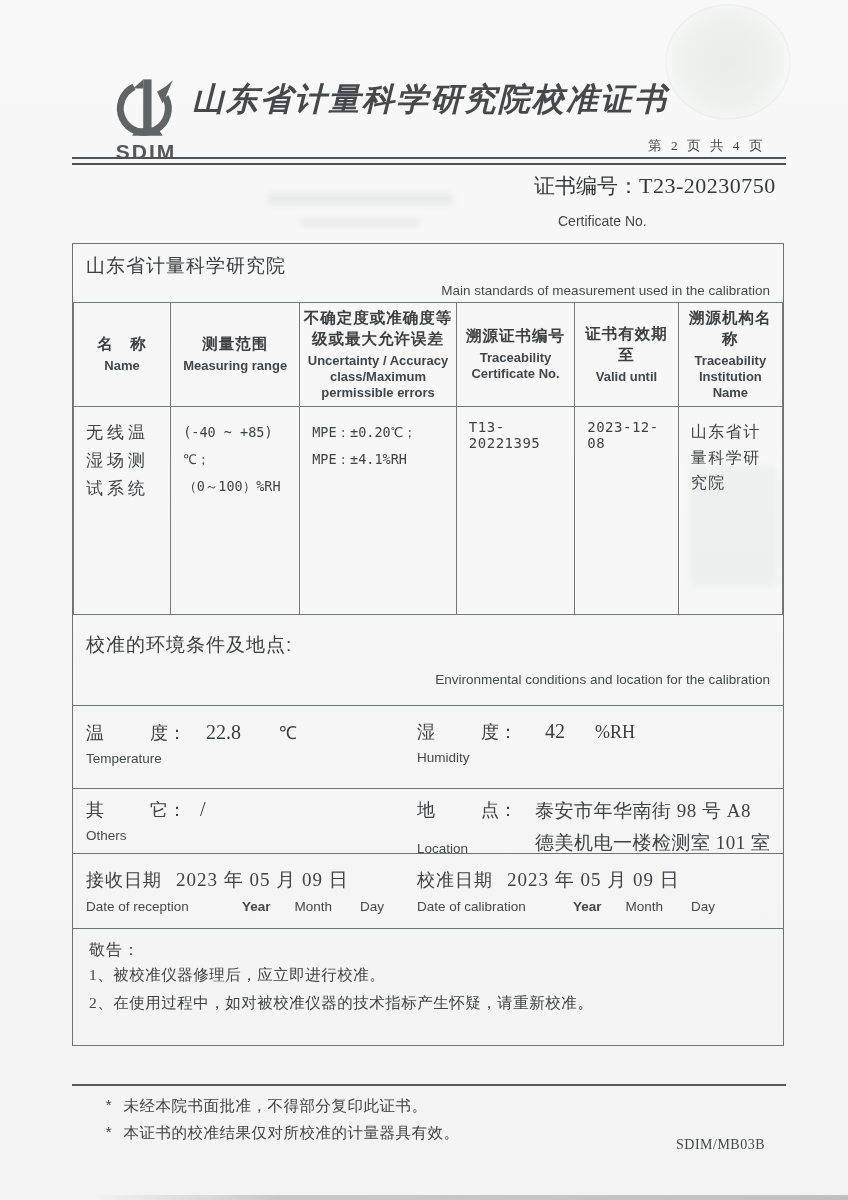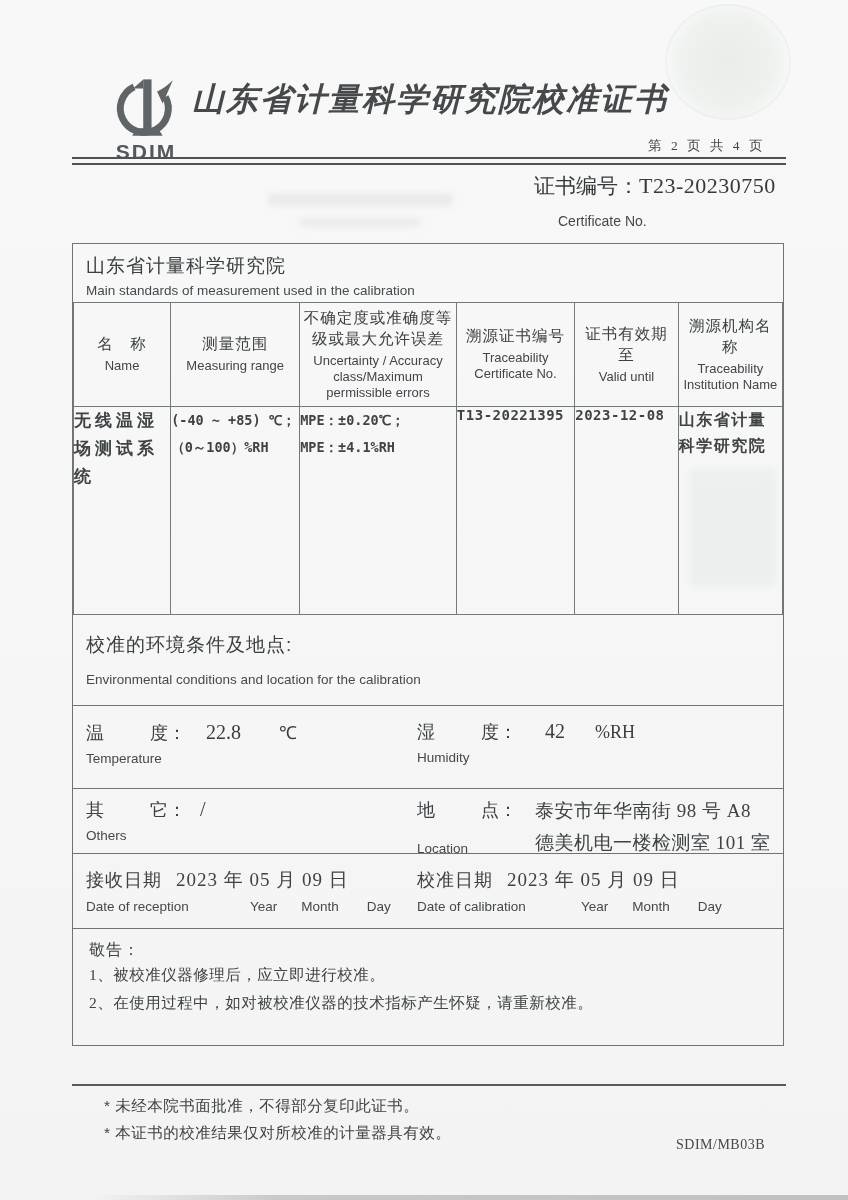--- a/index.html
+++ b/index.html
@@ -34,31 +34,31 @@
   .g1 { left:268px; top:193px; width:185px; height:13px; }
   .g2 { left:300px; top:218px; width:120px; height:9px; }
   .g3 { left:690px; top:468px; width:86px; height:118px; background:rgba(140,165,148,.08); }
   .scan-edge-bottom { position:absolute; left:90px; right:0; bottom:0; height:5px;
     background:linear-gradient(90deg, rgba(150,152,150,0) 0%, rgba(148,150,148,.45) 25%, rgba(140,142,140,.5) 100%); }
 
   
   .frame { position:absolute; left:72px; top:243px; width:712px; height:803px;
     border:1.5px solid #6e7375; box-sizing:border-box; display:flex; flex-direction:column; }
   .sec-title-cn { font-size:19px; letter-spacing:1px; color:#3c4043; }
-  .sec-title-en { font-size:13.5px; color:#464a4d; }
+  .sec-title-en { font-size:13.5px; color:#464a4d;text-align:right; }
 
   .sec-standards-title { height:58px; box-sizing:border-box; padding:9px 13px 0; }
   .sec-standards-title .sec-title-en { margin-top:4px; }
 
   .table-wrap { height:315px; overflow:hidden; }
   table.std-table { width:100%; border-collapse:collapse; table-layout:fixed; }
-  .std-table th, .std-table td { border:1px solid #74797b; padding:0;font-weight:bold; }
+  .std-table th, .std-table td { border:1px solid #74797b; padding:12px; }
   .std-table tr.hdr { height:104px; }
   .std-table tr.data { height:208px; }
-  .std-table th { font-weight:normal; vertical-align:middle; padding:4px 3px; }
+  .std-table th { font-weight:bold; vertical-align:middle; padding:4px 3px; }
   .th-cn { font-size:15.5px; letter-spacing:1px; line-height:1.35; color:#3c4043; }
   .th-en { font-size:13px; line-height:1.25; margin-top:3px; color:#42464a; }
   .std-table td { vertical-align:top; }
   .cell-name { font-family:"Liberation Serif",serif; font-size:17px; letter-spacing:4px; line-height:1.65; padding:8px 4px 0 10px; }
   .cell-range { font-size:13.5px; line-height:2.0; padding:8px 2px 0 8px; letter-spacing:0; }
   .cell-mpe { font-size:13.5px; line-height:2.0; padding:8px 2px 0 9px; }
   .cell-plain { font-size:14px; padding:9px 2px 0 10px; letter-spacing:.5px; }
   .cell-inst { font-family:"Liberation Serif",serif; font-size:16px; letter-spacing:1.5px; line-height:1.6; padding:8px 4px 0 9px; }
 
   .sec-env-title { height:88px; box-sizing:border-box; padding:15px 13px 0; }
@@ -79,30 +79,30 @@
 
   .loc-grid { display:grid; grid-template-columns:100px 1fr; column-gap:18px; row-gap:6px; }
   .loc-val { font-family:"Liberation Serif",serif; font-size:19px; letter-spacing:.5px; white-space:nowrap; }
   .loc-en { font-size:13.5px; color:#45494c; align-self:end; }
 
   .date-line { display:flex; align-items:baseline; }
   .date-label { font-size:18px; letter-spacing:1px; color:#3c4043; }
   .date-value { font-family:"Liberation Serif",serif; font-size:19px; letter-spacing:1px; margin-left:14px; white-space:nowrap; }
   .date-sub { display:flex; font-size:13.5px; margin-top:6px; color:#45494c; }
   .dsub-en { width:148px; }
-  .dsub-y { margin-left:16px; } .dsub-m { margin-left:24px; } .dsub-d { margin-left:28px; }
+  .dsub-y { margin-left:8px;font-weight:bold; } .dsub-m { margin-left:24px; } .dsub-d { margin-left:28px; }
 
   .sec-notes { border-top:1.5px solid #6e7375; flex:1; box-sizing:border-box; padding:11px 16px 0; }
   .notes-title { font-family:"Liberation Serif",serif; font-size:16px; letter-spacing:1px; }
   .note-line { font-family:"Liberation Serif",serif; font-size:15.5px; line-height:1.78; letter-spacing:.5px; }
   .blank { display:inline-block; width:52px; border-bottom:1.2px solid #3f4345; text-align:center; }
 
   
   .bottom-rule { position:absolute; left:72px; top:1084px; width:714px; border-top:2px solid #565a5c; }
-  .foot-note { position:absolute; left:104px; font-family:Liberation Sans, sans-serif; font-size:15.5px; letter-spacing:.5px; color:#3f4345; }
+  .foot-note { position:absolute; left:104px; font-family:Liberation Mono, monospace; font-size:15.5px; letter-spacing:.5px; color:#3f4345; }
   .fn1 { top:1096px; } .fn2 { top:1123px; }
   .form-code { position:absolute; left:676px; top:1137px; font-family:"Liberation Serif",serif; font-size:14px; color:#45494c; letter-spacing:.5px; }
 </style>
 </head>
 <body>
 
 <div class="page">
 
   <div class="stamp-ghost"></div>
   <div class="ghost g1"></div>

